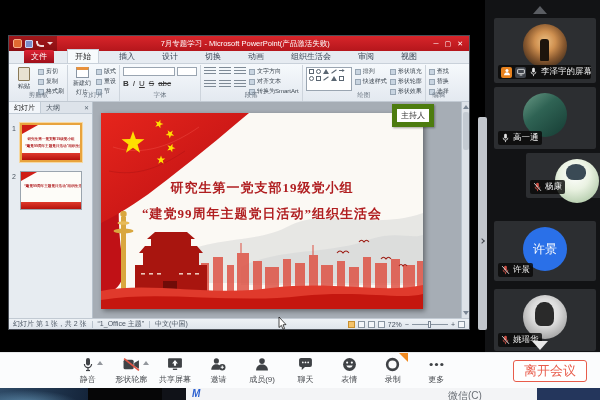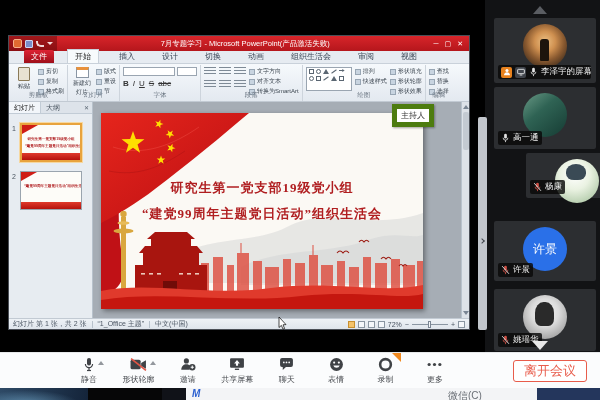--- a/index.html
+++ b/index.html
@@ -581,37 +581,46 @@
               <path d="M10.5 4.5 L15 2 V10 L10.5 7.5 Z" fill="currentColor"></path>
               <line x1="1" y1="0.5" x2="15" y2="11.5" stroke="#e05545" stroke-width="1.6"></line>
             </svg>
             <span class="caret"></span>
           </span>
         <span>形状轮廓</span>
       </div>
       <div class="tb-btn">
         <span class="iconwrap">
             <svg width="16" height="14" viewBox="0 0 15 13">
+              <rect x="1" y="1" width="13" height="9" rx="1" fill="currentColor"></rect>
+              <path d="M7.5 2.8 L10.2 6 H8.5 V8.2 H6.5 V6 H4.8 Z" fill="#fbfcfd"></path>
+              <rect x="5.5" y="10.8" width="4" height="1.3" fill="currentColor"></rect>
+            </svg>
+          </span>
+        <span>共享屏幕</span>
+      </div>
+      <div class="tb-btn">
+        <span class="iconwrap">
+            <svg width="16" height="14" viewBox="0 0 15 13">
               <circle cx="6" cy="3.6" r="2.4" fill="currentColor"></circle>
               <path d="M1.2 12 C1.2 8.6 3.4 6.8 6 6.8 C7.4 6.8 8.8 7.3 9.7 8.3 L9 12 Z" fill="currentColor"></path>
               <circle cx="11.5" cy="9.5" r="3" fill="currentColor"></circle>
               <path d="M11.5 8 v3 M10 9.5 h3" stroke="#fbfcfd" stroke-width="1"></path>
             </svg>
           </span>
         <span>邀请</span>
       </div>
       <div class="tb-btn">
         <span class="iconwrap">
-            <svg width="16" height="14" viewBox="0 0 15 13">
-              <rect x="1" y="1" width="13" height="9" rx="1" fill="currentColor"></rect>
-              <path d="M7.5 2.8 L10.2 6 H8.5 V8.2 H6.5 V6 H4.8 Z" fill="#fbfcfd"></path>
-              <rect x="5.5" y="10.8" width="4" height="1.3" fill="currentColor"></rect>
-            </svg>
-          </span>
-        <span>共享屏幕</span>
+            <svg width="14" height="14" viewBox="0 0 13 13">
+              <circle cx="6.5" cy="3.8" r="2.6" fill="currentColor"></circle>
+              <path d="M1 12.5 C1 8.8 3.6 7 6.5 7 C9.4 7 12 8.8 12 12.5 Z" fill="currentColor"></path>
+            </svg>
+          </span>
+        <span>成员(9)</span>
       </div>
       <div class="tb-btn">
         <span class="iconwrap">
             <svg width="15" height="14" viewBox="0 0 14 13">
               <path d="M1 2.5 A1.8 1.8 0 0 1 2.8 0.8 H11.2 A1.8 1.8 0 0 1 13 2.5 V7.5 A1.8 1.8 0 0 1 11.2 9.3 H6.5 L3.5 12 V9.3 H2.8 A1.8 1.8 0 0 1 1 7.5 Z" fill="currentColor"></path>
               <circle cx="4.5" cy="5" r="0.8" fill="#fbfcfd"></circle>
               <circle cx="7" cy="5" r="0.8" fill="#fbfcfd"></circle>
               <circle cx="9.5" cy="5" r="0.8" fill="#fbfcfd"></circle>
             </svg>
           </span>

